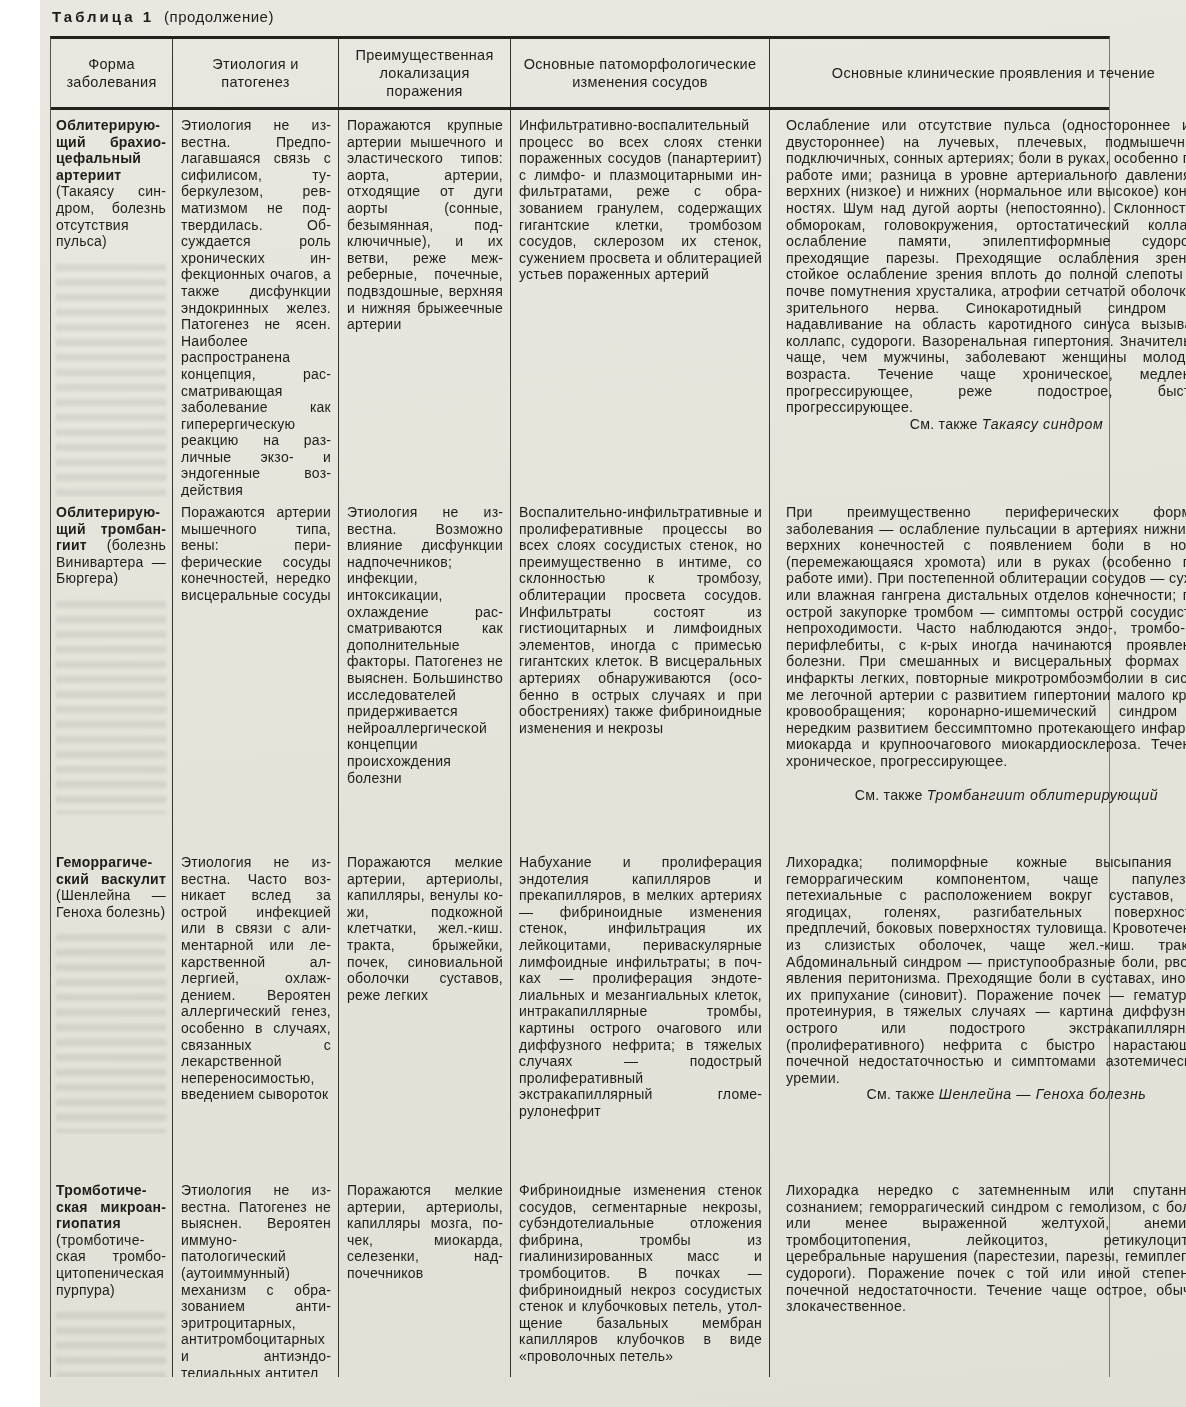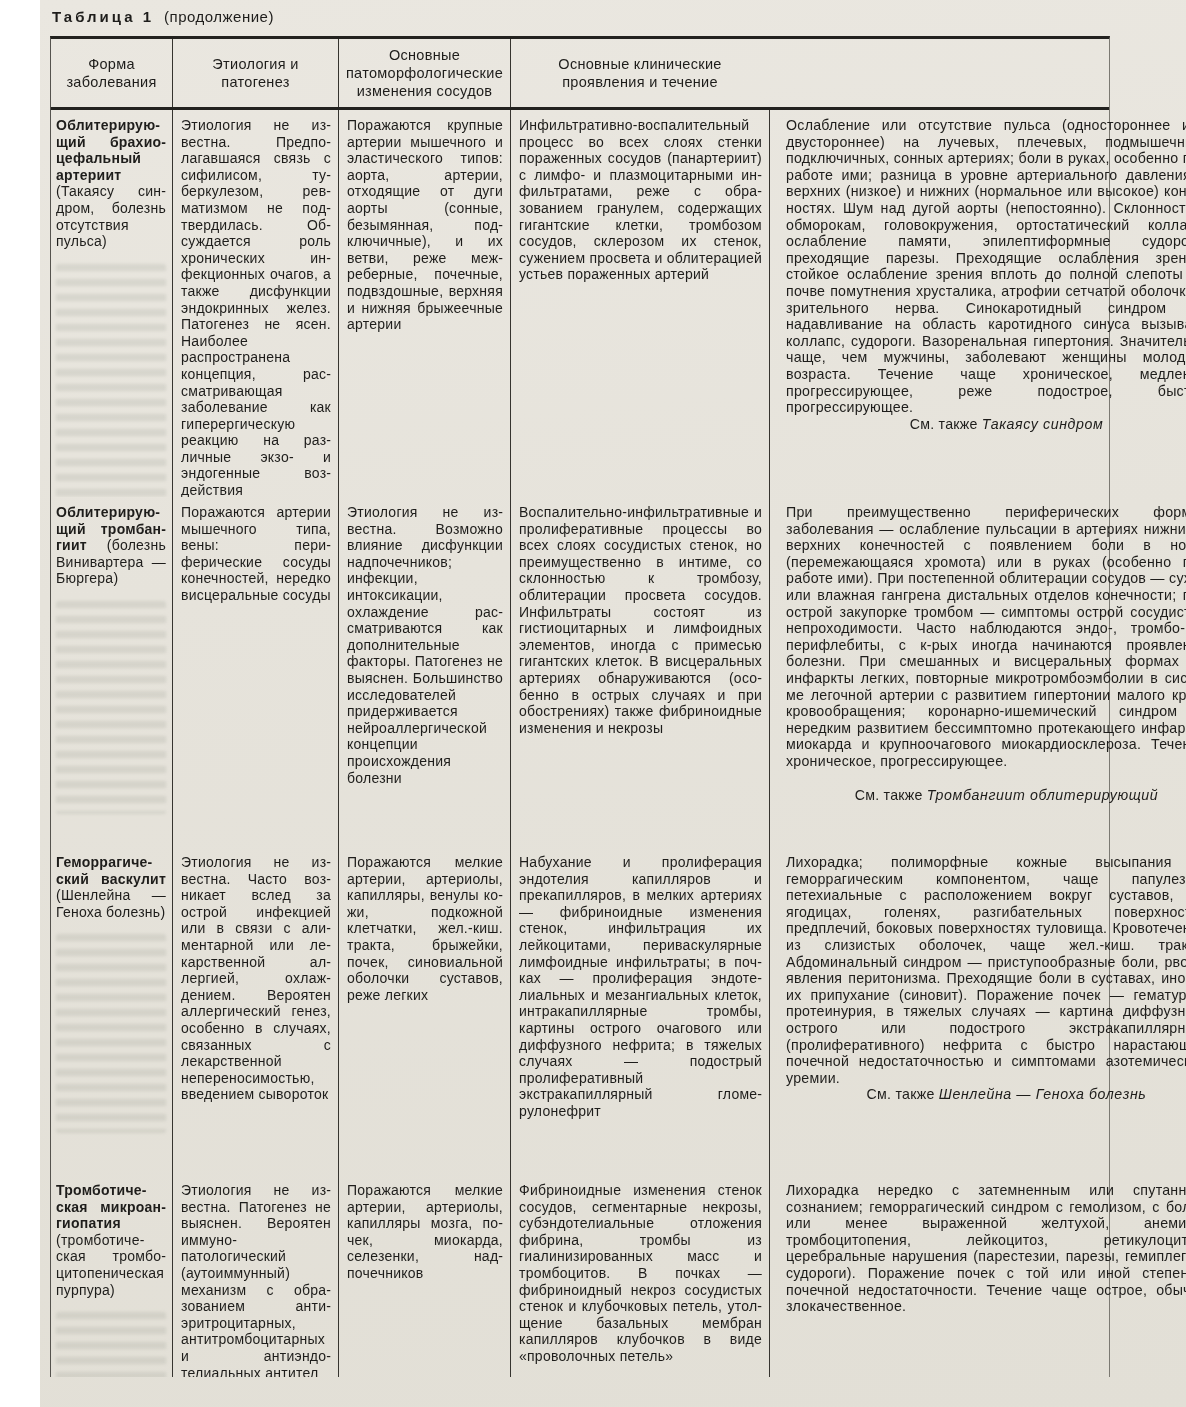--- a/index.html
+++ b/index.html
@@ -93,20 +93,21 @@
   <div class="caption">
     <span class="cap-label">Таблица 1</span><span class="cap-cont">(продолжение)</span>
   </div>
 
 
   <div class="tbl">
 
     <div class="thead">
       <div class="th">Форма заболевания</div>
       <div class="th">Этиология и патогенез</div>
+      <div class="th">Преимуществен­ная локализация поражения</div>
       <div class="th">Основные патоморфологи­ческие изменения сосудов</div>
       <div class="th">Основные клинические проявления и течение</div>
     </div>
 
     <div class="tbody">
 
       <div class="row r1">
         <div class="cell c1">
           <p class="disease"><b>Облитерирую­щий брахио­цефальный артериит</b> <span>(Такаясу син­дром, бо­лезнь отсут­ствия пульса)</span></p>
           <div class="ghost"></div>

